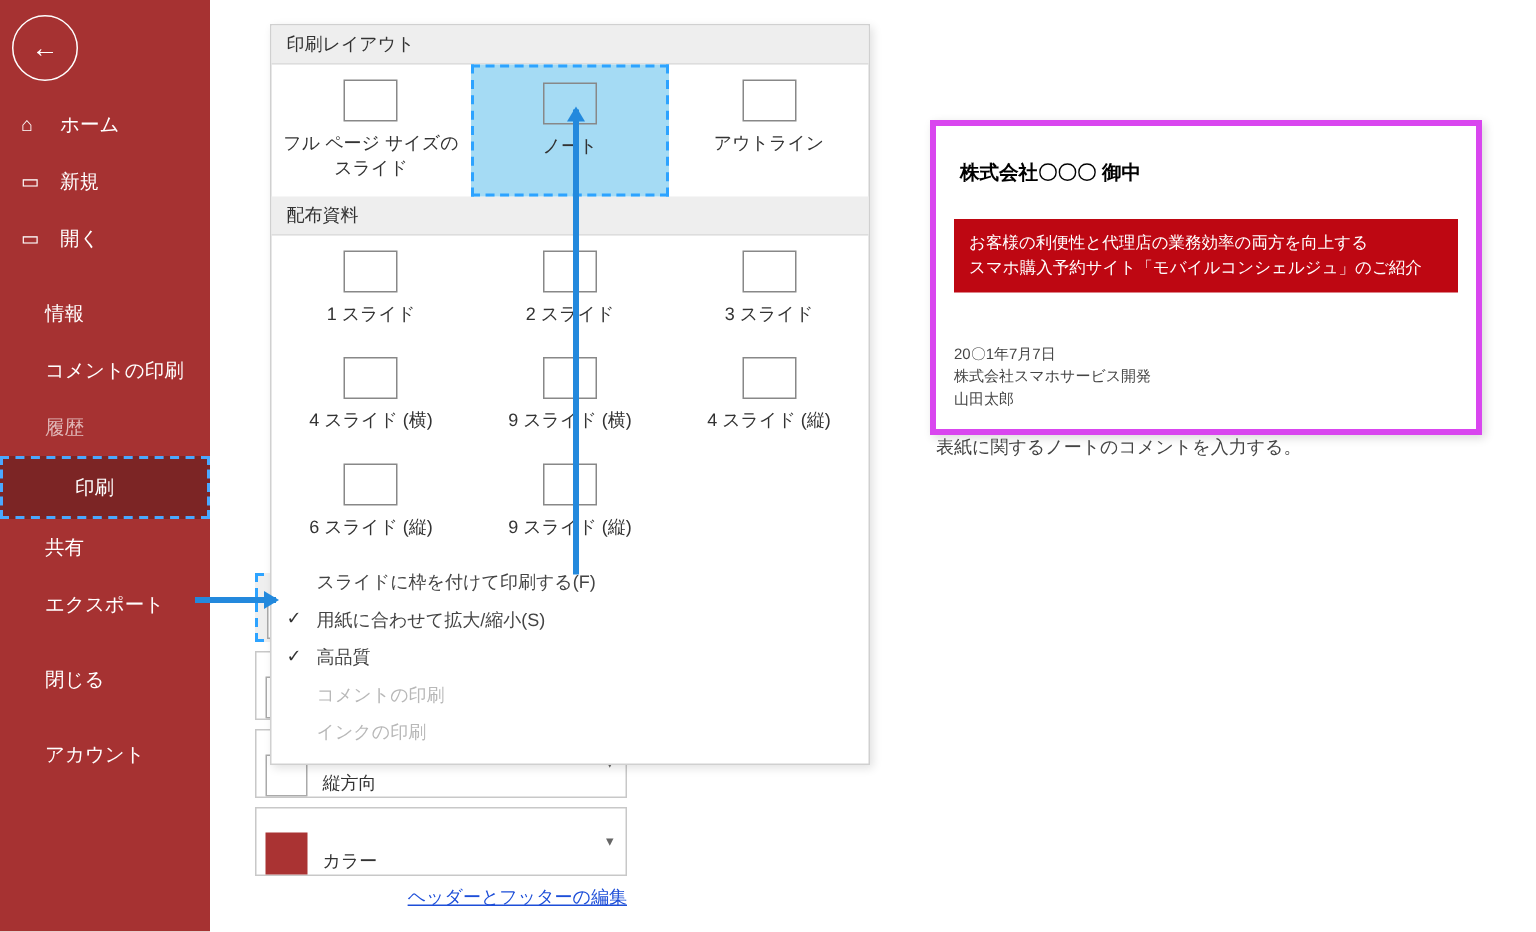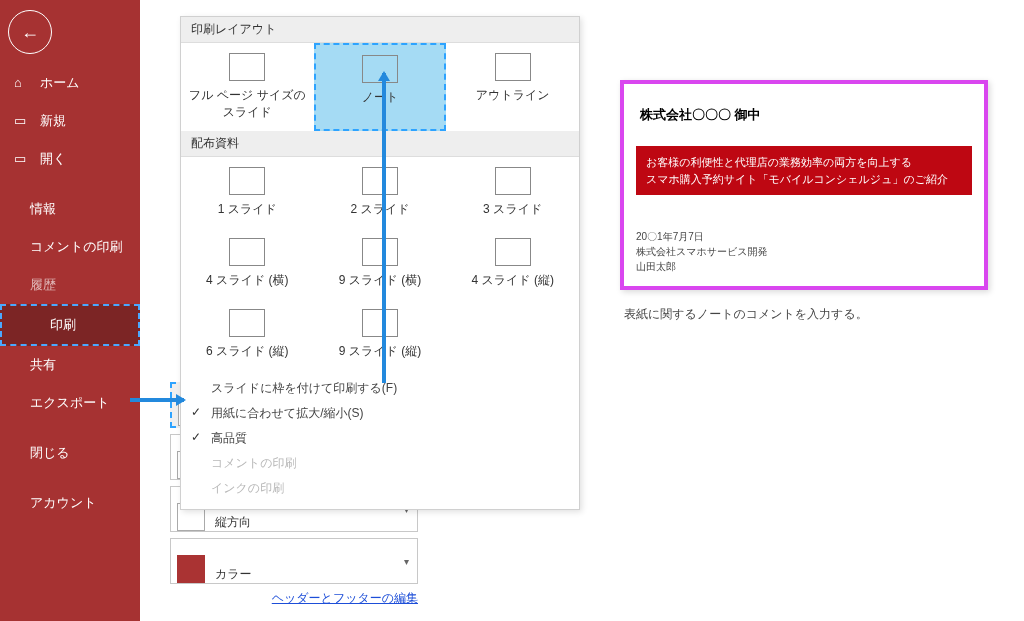--- a/index.html
+++ b/index.html
@@ -41,21 +41,21 @@
 .opt-text .sub { color: #666; }
 .hdr-ftr-link { text-align: right; width: 248px; font-size: 12px; }
 .hdr-ftr-link a { color: #1d4ed8; text-decoration: underline; cursor: pointer; }
 
 
 .preview { position: absolute; left: 620px; top: 80px; width: 380px; }
 .slide { width: 368px; background: #fff; border: 4px solid #d946ef; padding: 14px 12px 12px; box-shadow: 2px 2px 6px rgba(0,0,0,.15); }
 .slide-title { font-size: 13px; font-weight: bold; margin: 8px 4px 22px; }
 .red-band { background: #be0712; color: #fff; font-size: 11px; padding: 8px 10px; line-height: 1.5; }
 .slide-meta { font-size: 10px; color: #454545; margin-top: 34px; line-height: 1.5; }
-.note-text { font-size: 12px; color: #444; margin: 16px 4px 0; }
+.note-text { font-size: 12px; color: #444; margin: 0 4px 0; }
 
 
 .arrow-h { position: absolute; left: 130px; top: 398px; width: 54px; height: 4px; background: #2389dd; z-index: 30; }
 .arrow-h::after { content: ""; position: absolute; right: -8px; top: -4px; border: 6px solid transparent; border-left: 10px solid #2389dd; }
 .arrow-v { position: absolute; left: 382px; top: 73px; width: 4px; height: 310px; background: #2389dd; z-index: 30; }
 .arrow-v::before { content: ""; position: absolute; left: -4px; top: -8px; border: 6px solid transparent; border-bottom: 10px solid #2389dd; }
 </style>
 </head>
 <body>
 

